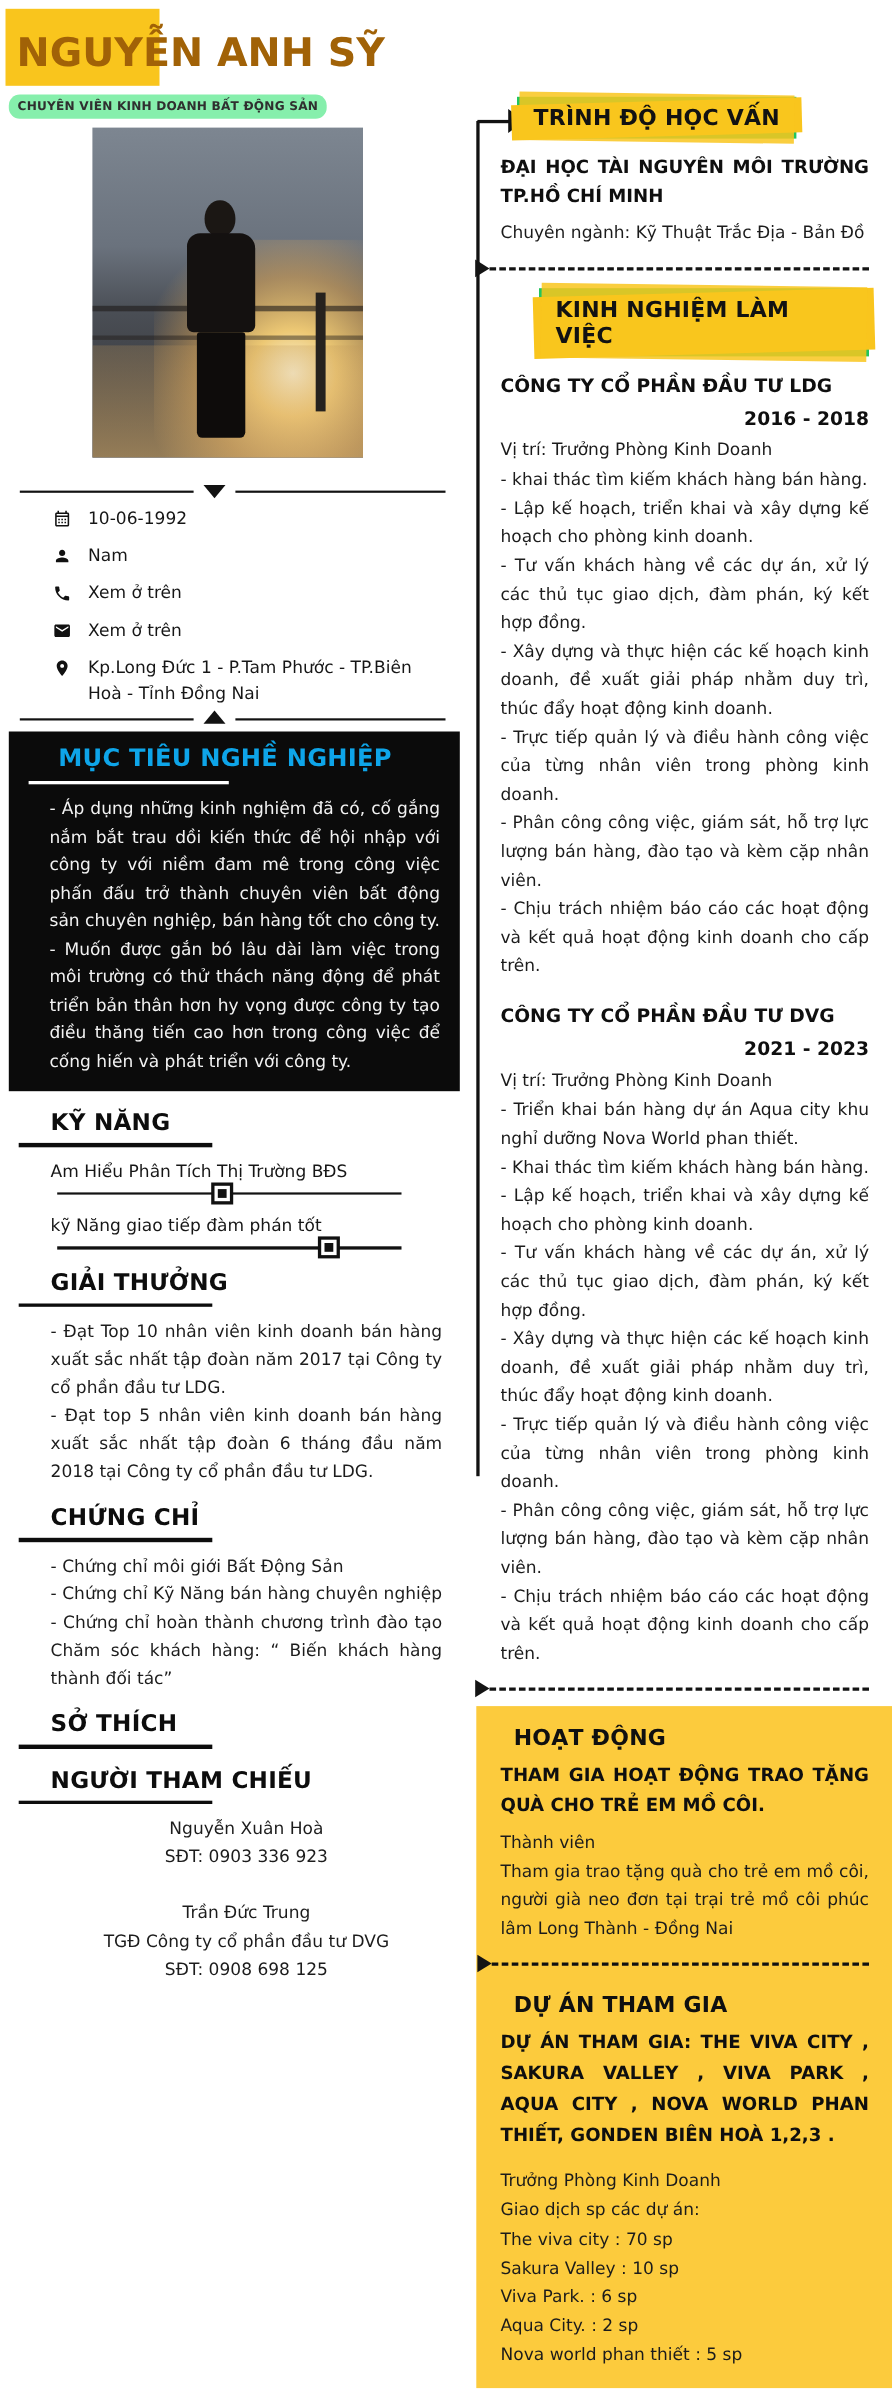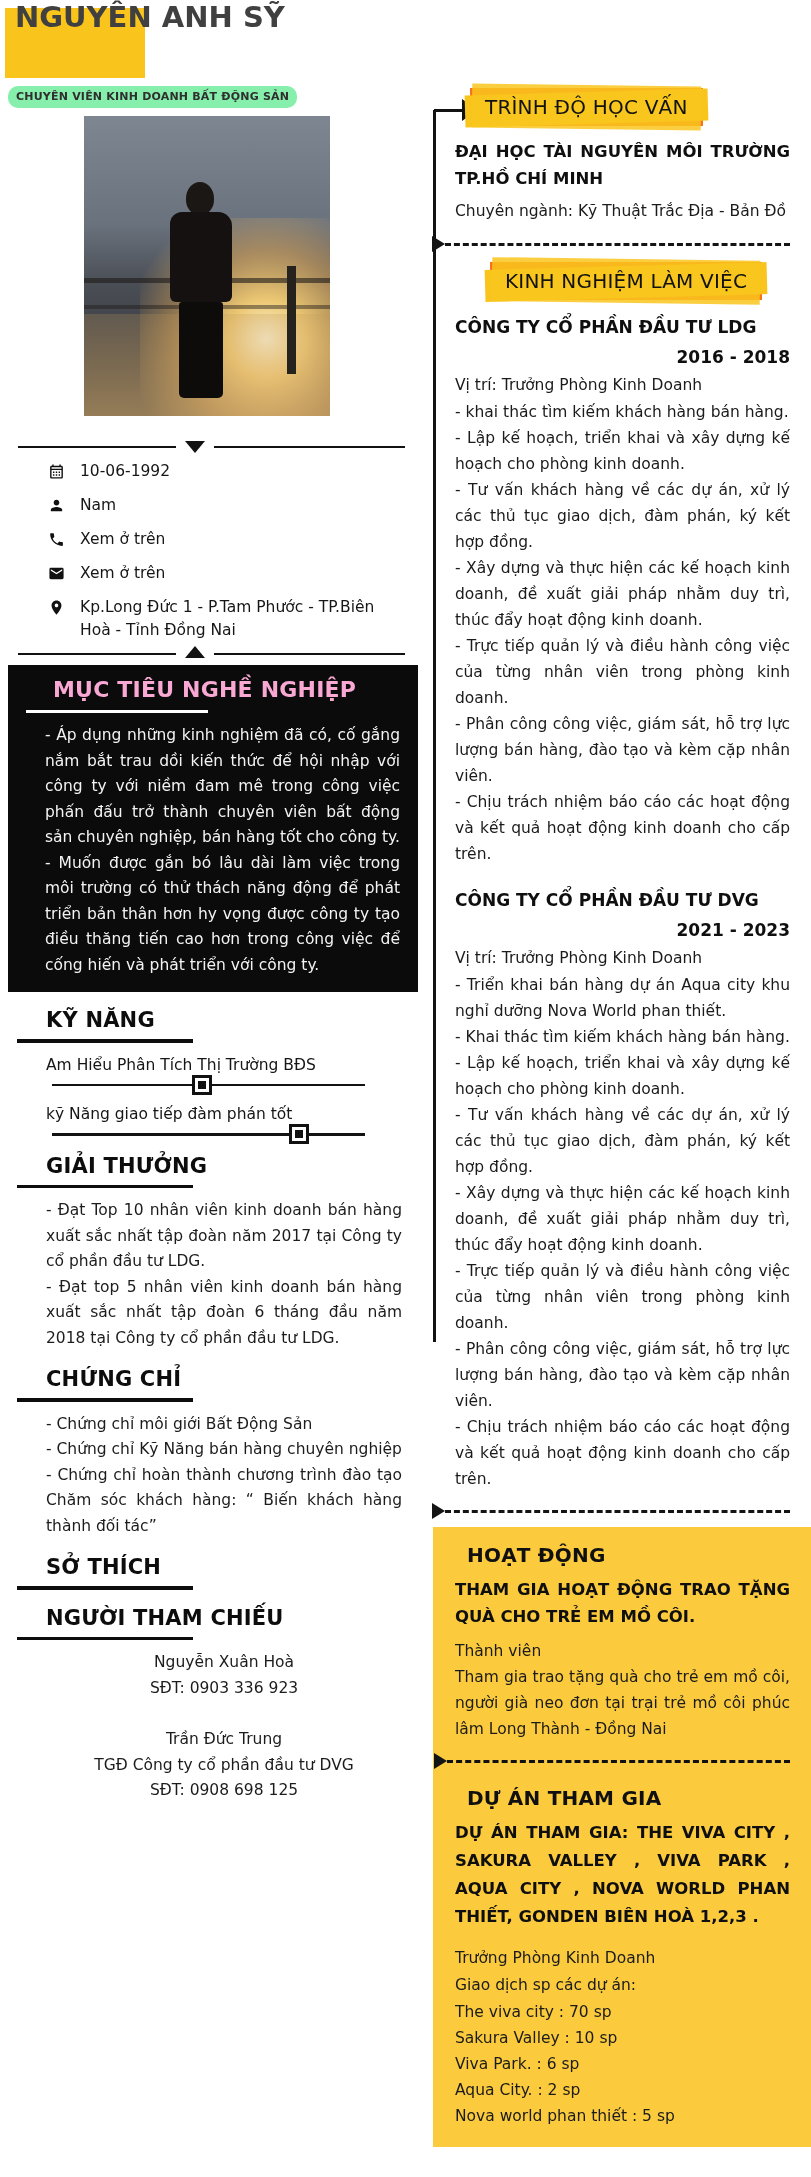--- a/index.html
+++ b/index.html
@@ -5,21 +5,21 @@
   html,body{margin:0;padding:0;background:#fff;}
   .page{position:relative;width:811px;height:2177px;background:#fff;overflow:hidden;
         font-family:"DejaVu Sans","Liberation Sans",sans-serif;color:#1b1b1b;}
   p{margin:0;}
   h1,h2{margin:0;}
 
   
   .left{position:absolute;left:8px;top:0;width:410px;}
   .name-wrap{position:relative;height:78px;}
   .name-hl{position:absolute;left:-3px;top:8px;width:140px;height:70px;background:#F9C51D;}
-  .name{position:absolute;left:7px;top:0;font-size:29px;font-weight:800;color:#404040;white-space:nowrap;}
+  .name{position:absolute;left:7px;top:28px;font-size:36px;font-weight:800;color:#a16207;white-space:nowrap;}
   .subtitle{display:inline-block;background:#86efac;color:#2f2f2f;font-size:11px;font-weight:bold;
             padding:4px 8px 5px;margin-top:8px;letter-spacing:.2px;border-radius:10px;}
   
   .photo{margin:8px 0 0 76px;width:246px;height:300px;position:relative;overflow:hidden;
          background:linear-gradient(180deg,#7d8691 0%,#6a727d 36%,#4a4e55 56%,#2e2d2f 100%);}
   .photo .glow{position:absolute;right:-40px;top:34%;width:230px;height:270px;
          background:radial-gradient(circle at 55% 45%,rgba(255,248,220,.98) 0%,rgba(255,214,120,.9) 20%,rgba(244,180,86,.5) 45%,rgba(120,90,60,0) 72%);}
   .photo .floor{position:absolute;left:0;bottom:0;width:100%;height:34%;
          background:linear-gradient(180deg,rgba(190,150,90,.25),rgba(234,190,120,.55));}
   .photo .rail{position:absolute;left:0;top:54%;width:100%;height:5px;background:rgba(30,27,25,.6);}
@@ -39,21 +39,21 @@
   .sep.bottom{margin-top:8px;}
 
   .personal{list-style:none;margin:12px 0 0 40px;padding:0;}
   .personal li{display:flex;gap:15px;align-items:flex-start;margin-bottom:11px;
                font-size:15.5px;line-height:23px;color:#161616;}
   .personal svg{width:17px;height:17px;flex:none;margin-top:3px;fill:#111;}
   .personal li:last-child span{max-width:300px;display:inline-block;}
 
   .objective{margin-top:10px;background:#0b0b0b;color:#f3f3f3;width:410px;box-sizing:border-box;
              padding:12px 18px 14px 37px;}
-  .objective h2{font-size:22px;font-weight:800;color:#f9a8d4;margin-left:8px;letter-spacing:.2px;}
+  .objective h2{font-size:22px;font-weight:800;color:#0ea5e9;margin-left:8px;letter-spacing:.2px;}
   .objective .hr{width:182px;height:3px;background:#fff;margin:8px 0 10px -19px;}
   .objective p{text-align:justify;font-size:15.5px;line-height:25.5px;}
 
   .lsec{margin-top:16px;}
   .lsec h2{font-size:21px;font-weight:800;color:#0d0d0d;margin-left:38px;letter-spacing:.2px;}
   .lsec .hr{width:176px;height:3.5px;background:#0d0d0d;margin:7px 0 10px 9px;}
   .lbody{margin-left:38px;width:356px;font-size:15.5px;line-height:25.5px;color:#1c1c1c;}
   .justify{text-align:justify;}
   .skill{margin:12px 0 18px 38px;}
   .skill-label{font-size:15.5px;line-height:21px;color:#161616;margin-bottom:8px;}
@@ -64,22 +64,22 @@
   .ref-block{margin-bottom:26px;text-align:center;}
 
   
   .right{position:absolute;left:433px;top:0;width:378px;}
   .tl-line{position:absolute;left:0;top:110px;width:3px;height:1232px;background:#121212;}
   .elbow-top{position:absolute;left:0;top:99px;width:46px;height:26px;}
   .elbow-top .h{position:absolute;left:1px;top:10px;width:30px;height:3px;background:#121212;}
   .elbow-top .a{position:absolute;left:29px;top:0;width:0;height:0;
                 border-left:15px solid #121212;border-top:11px solid transparent;border-bottom:11px solid transparent;}
   .rc{padding:0 21px 0 22px;}
-  .badge{position:relative;display:inline-block;background:#f97316;color:#121212;
-         font-size:20px;font-weight:400;padding:7px 15px;letter-spacing:.2px;}
+  .badge{position:relative;display:inline-block;background:#22c55e;color:#121212;
+         font-size:20px;font-weight:700;padding:7px 15px;letter-spacing:.2px;}
   .badge::before{content:"";position:absolute;left:-5px;right:-5px;top:4px;bottom:2px;
                  background:#F9C51D;transform:rotate(-1.6deg);z-index:0;}
   .badge::after{content:"";position:absolute;left:2px;right:2px;top:-3px;bottom:-3px;
                 background:#F9C51D;transform:rotate(.8deg);z-index:0;opacity:.85;}
   .badge span{position:relative;z-index:1;}
   .edu{margin-top:88px;}
   .edu .badge{margin-left:15px;}
   .bold-just{font-weight:800;font-size:16.5px;line-height:27px;color:#0f0f0f;text-align:justify;}
   .edu .bold-just{margin-top:12px;}
   .r-line{font-size:15.5px;line-height:27px;color:#1b1b1b;}

